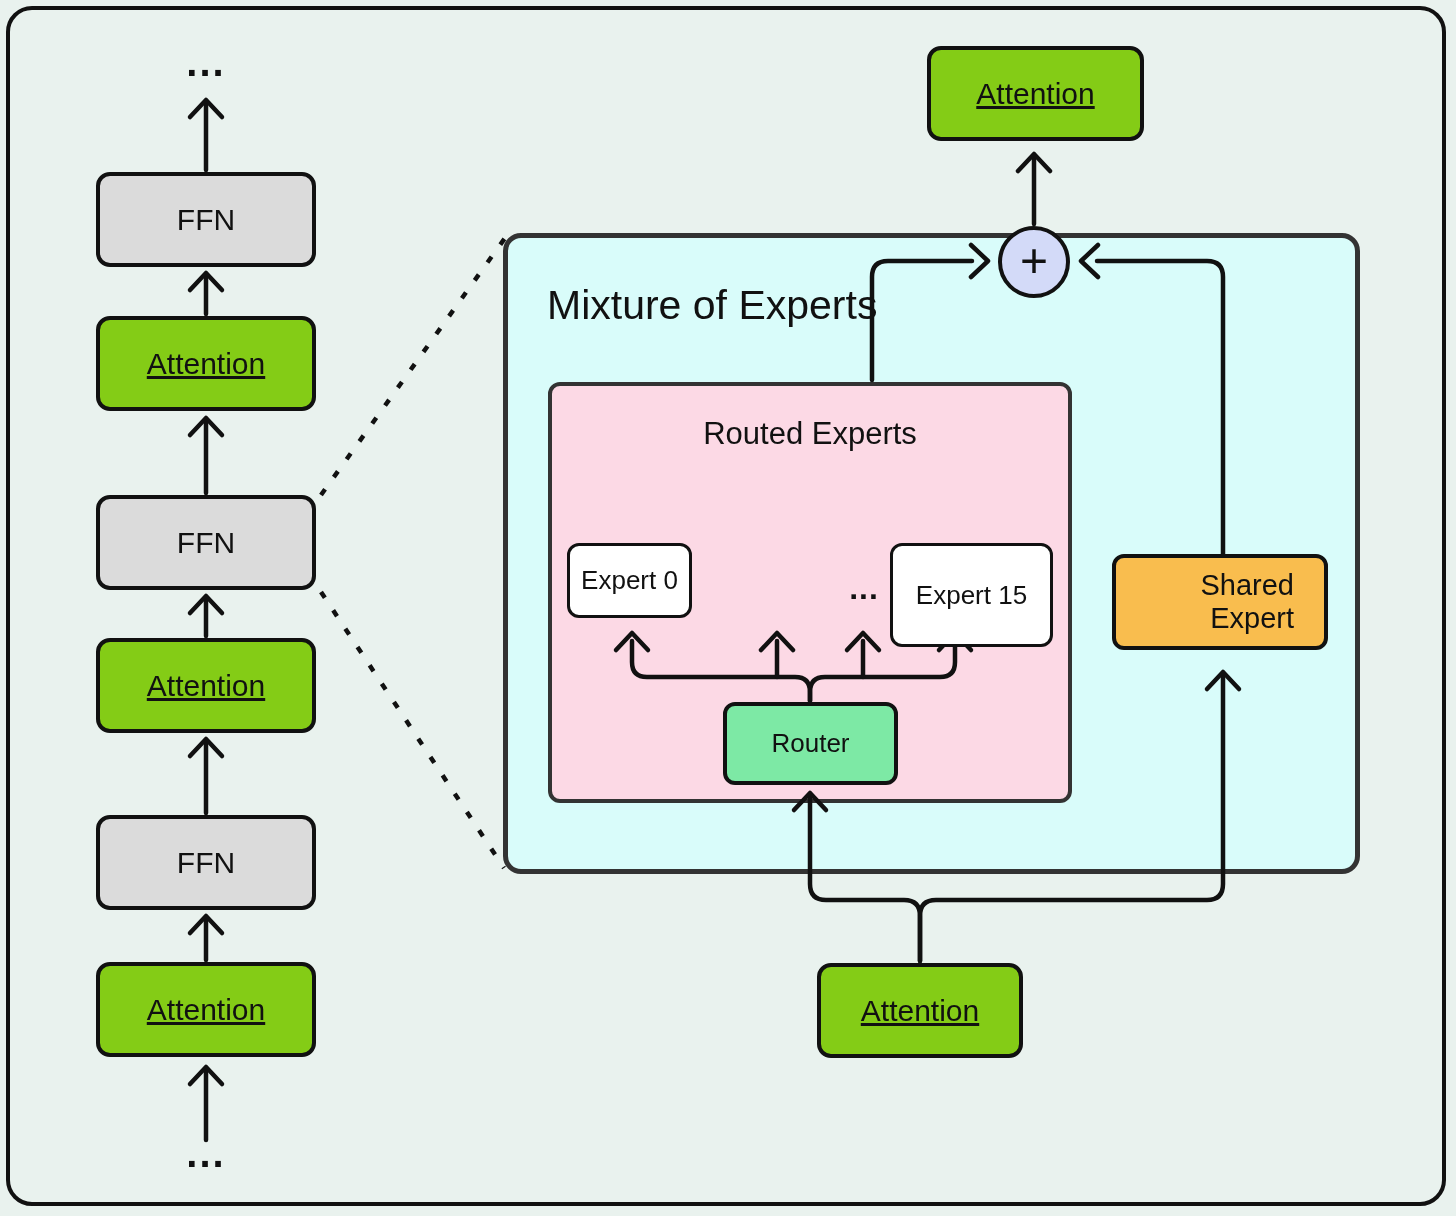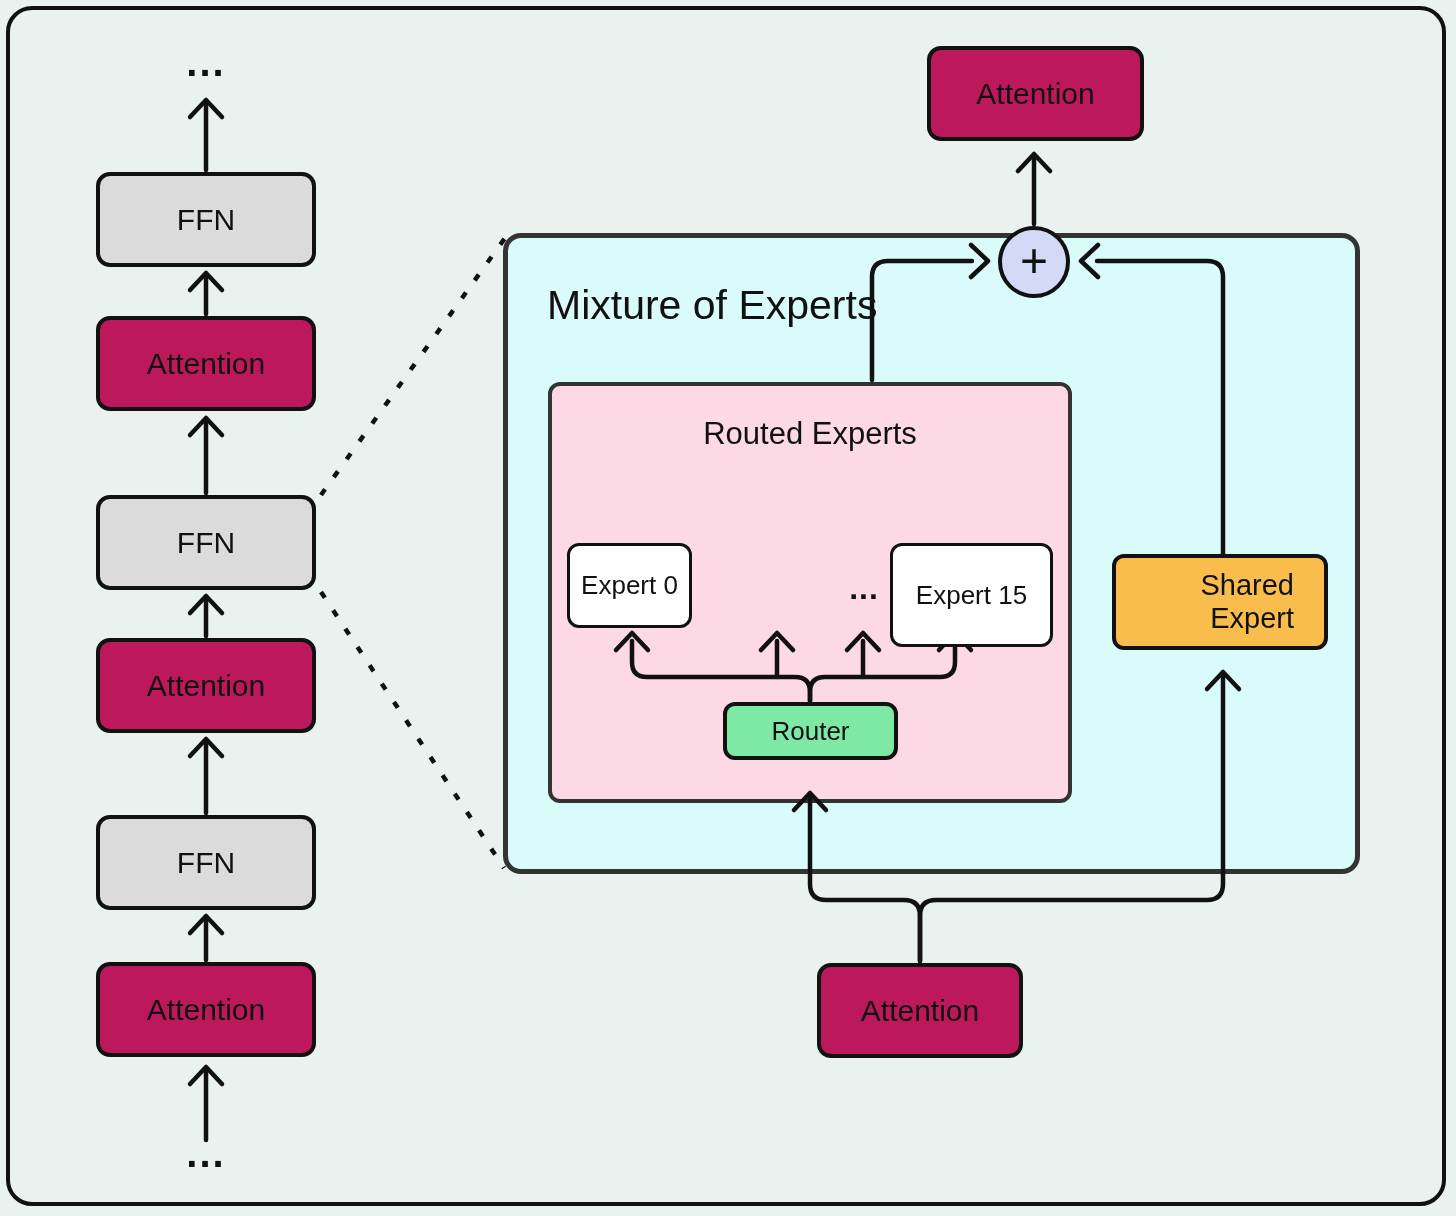--- a/index.html
+++ b/index.html
@@ -16,21 +16,21 @@
     position:absolute;left:6px;top:6px;width:1440px;height:1200px;
     border:4px solid #111;border-radius:26px;box-sizing:border-box;
     pointer-events:none;
   }
   .box{
     position:absolute;display:flex;align-items:center;justify-content:center;
     border:4px solid #111;border-radius:14px;box-sizing:border-box;
     font-size:30px;font-weight:500;color:#111;text-align:center;
   }
   .ffn{background:#dbdbdb;}
-  .attn{background:#be185d;}
+  .attn{background:#84cc16;text-decoration:underline;}
   .moe-box{
     position:absolute;left:503px;top:233px;width:857px;height:641px;
     background:#d9fcfa;border:5px solid #333;border-radius:18px;box-sizing:border-box;
   }
   .moe-title{
     position:absolute;left:547px;top:282px;font-size:41px;font-weight:500;
   }
   .routed-box{
     position:absolute;left:548px;top:382px;width:524px;height:421px;
     background:#fcd9e5;border:4px solid #333;border-radius:12px;box-sizing:border-box;
@@ -128,22 +128,22 @@
   <div class="box attn" style="left:96px;top:316px;width:220px;height:95px;">Attention</div>
   <div class="box ffn" style="left:96px;top:495px;width:220px;height:95px;">FFN</div>
   <div class="box attn" style="left:96px;top:638px;width:220px;height:95px;">Attention</div>
   <div class="box ffn" style="left:96px;top:815px;width:220px;height:95px;">FFN</div>
   <div class="box attn" style="left:96px;top:962px;width:220px;height:95px;">Attention</div>
   <div class="dots" style="left:166px;top:1133px;width:80px;">...</div>
 
   <div class="box attn" style="left:927px;top:46px;width:217px;height:95px;">Attention</div>
   <div class="plus-node">+</div>
 
-  <div class="box expert" style="left:567px;top:543px;width:125px;height:85px;">Expert 0</div>
+  <div class="box expert" style="left:567px;top:543px;width:125px;height:75px;">Expert 0</div>
   <div class="dots-small" style="left:840px;top:572px;width:48px;">...</div>
   <div class="box expert" style="left:890px;top:543px;width:163px;height:104px;">Expert 15</div>
 
-  <div class="box router" style="left:723px;top:702px;width:175px;height:58px;">Router</div>
+  <div class="box router" style="left:723px;top:702px;width:175px;height:83px;">Router</div>
   <div class="box shared" style="left:1112px;top:554px;width:216px;height:96px;text-align:right;">Shared Expert</div>
 
   <div class="box attn" style="left:817px;top:963px;width:206px;height:95px;">Attention</div>
 
 </div>
 
 </body></html>

